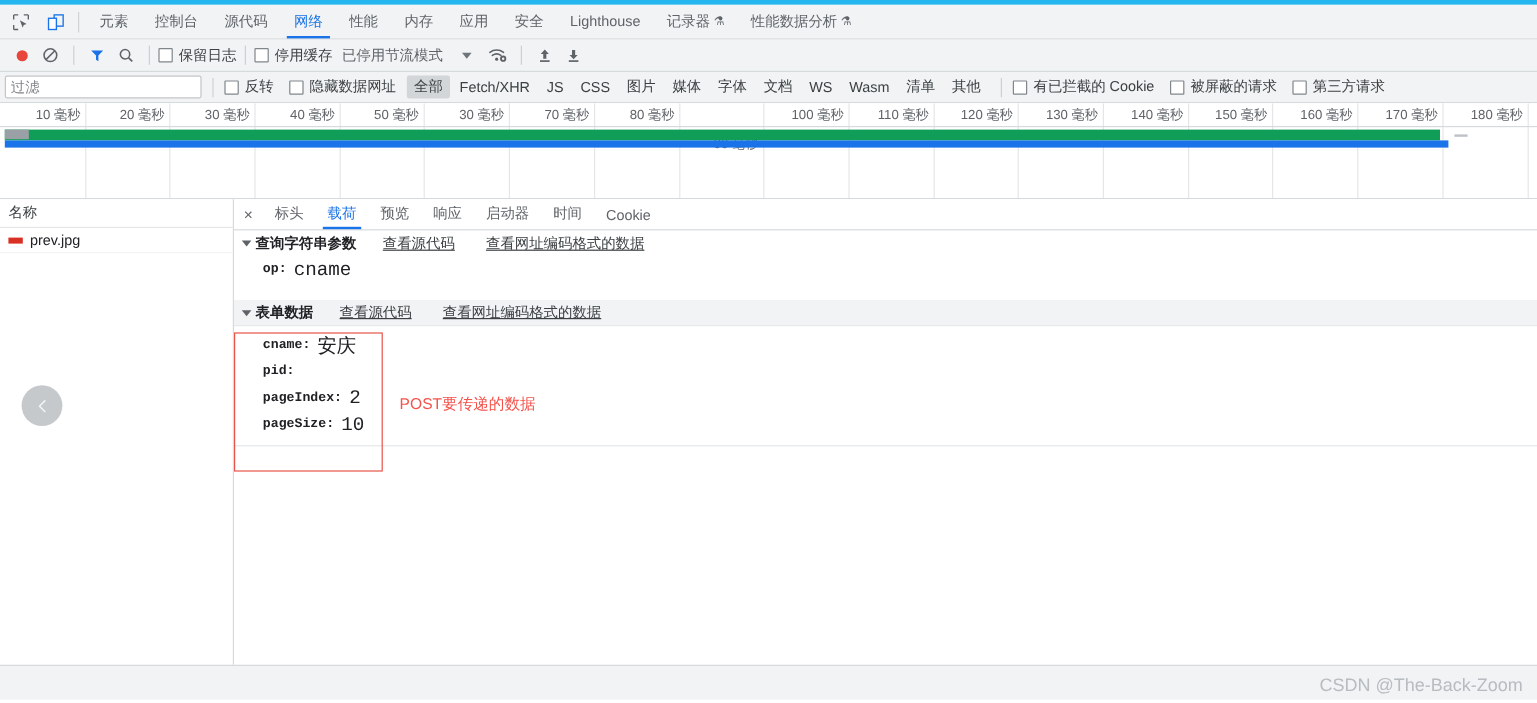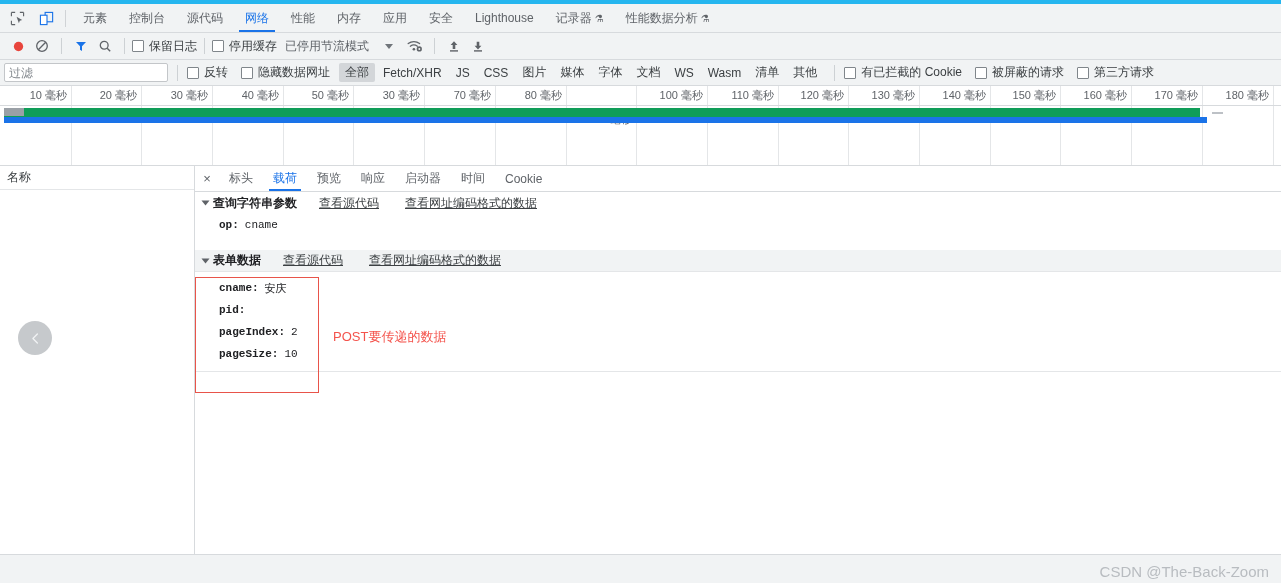--- a/index.html
+++ b/index.html
@@ -201,21 +201,21 @@
   .sec-title { font-weight: bold; color: #202124; margin-right: 22px; }
   .sec-link {
     color: #3c4043; text-decoration: underline; cursor: pointer; margin-right: 26px;
     white-space: nowrap;
   }
   .kv-row {
     display: flex; align-items: center; height: 22px; padding-left: 24px;
     font-size: 12px;
   }
   .kv-key { font-weight: bold; color: #202124; font-family: "Liberation Mono", "DejaVu Sans Mono", monospace; font-size: 11px; }
-  .kv-val { color: #202124; margin-left: 6px; font-family: "Liberation Mono", "DejaVu Sans Mono", monospace; font-size: 11px; }
+  .kv-val { color: #202124; margin-left: 6px; font-family: "Liberation Mono", "DejaVu Sans Mono", monospace; font-size: 16px; }
   .form-body { background: #fff; }
   .annot-box {
     position: absolute; left: 0px; top: 85px; width: 124px; height: 116px;
     border: 1px solid #e8544a; pointer-events: none;
   }
   .annot-text {
     position: absolute; left: 138px; top: 136px;
     color: #f4534c; font-size: 13px; white-space: nowrap;
   }
   .hrule-light { border-bottom: 1px solid #e4e6e8; }
@@ -451,20 +451,24 @@
     <div class="mini-dash" style="left:1212px"></div>
   </div>
 
   <div class="content">
 
     <div class="req-panel">
       <div class="req-header">
         <span>名称</span>
       </div>
       <div id="req-rows">
+          <div class="req-row">
+            <span class="img-ico"></span>
+            <span>prev.jpg</span>
+          </div>
         </div>
       <div class="collapse-btn">
         <svg width="13" height="13" viewBox="0 0 14 14">
           <path d="M9 2.2L4.2 7 9 11.8" fill="none" stroke="#f1f3f4" stroke-width="1.4" stroke-linecap="round" stroke-linejoin="round"></path>
         </svg>
       </div>
     </div>
 
     <div class="detail-panel">
       <div class="detail-tabs">

